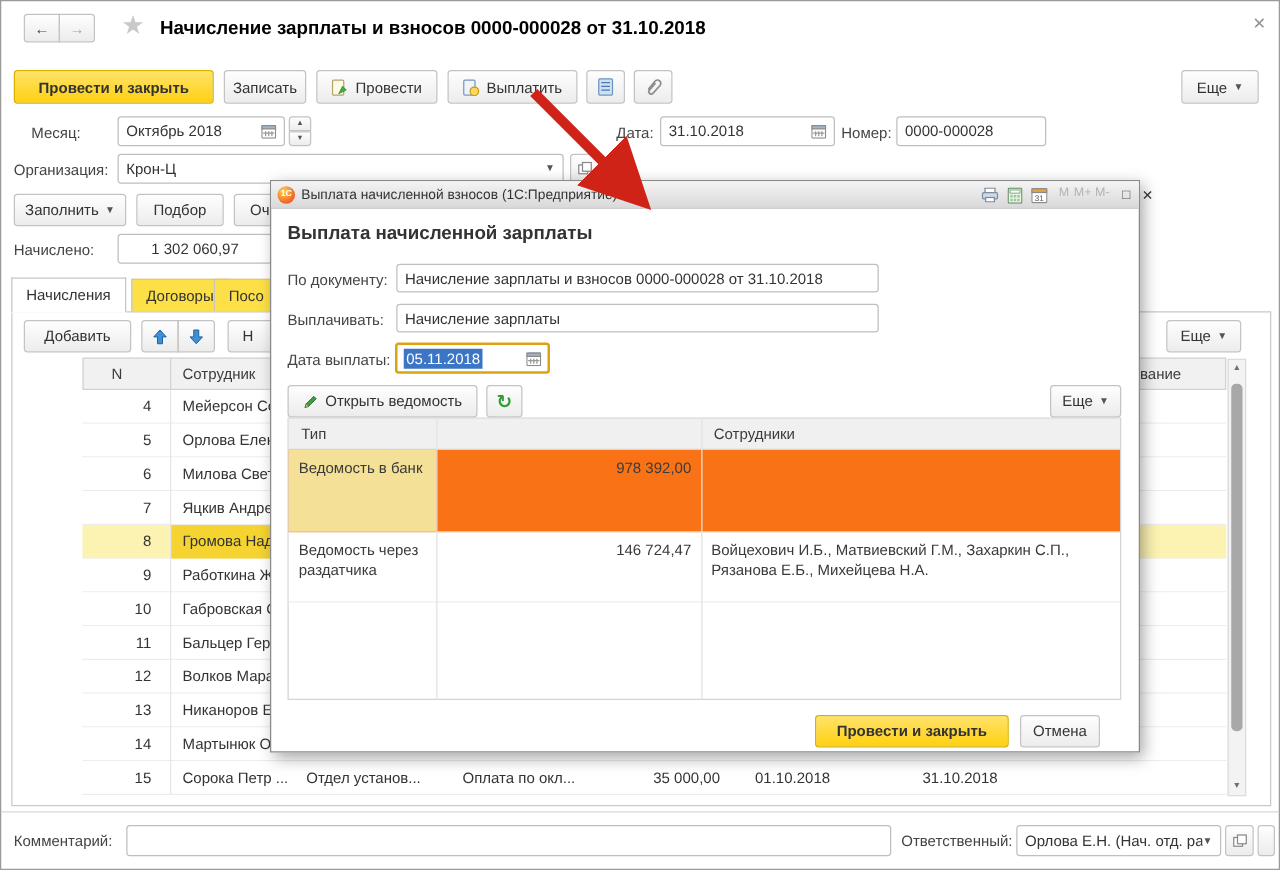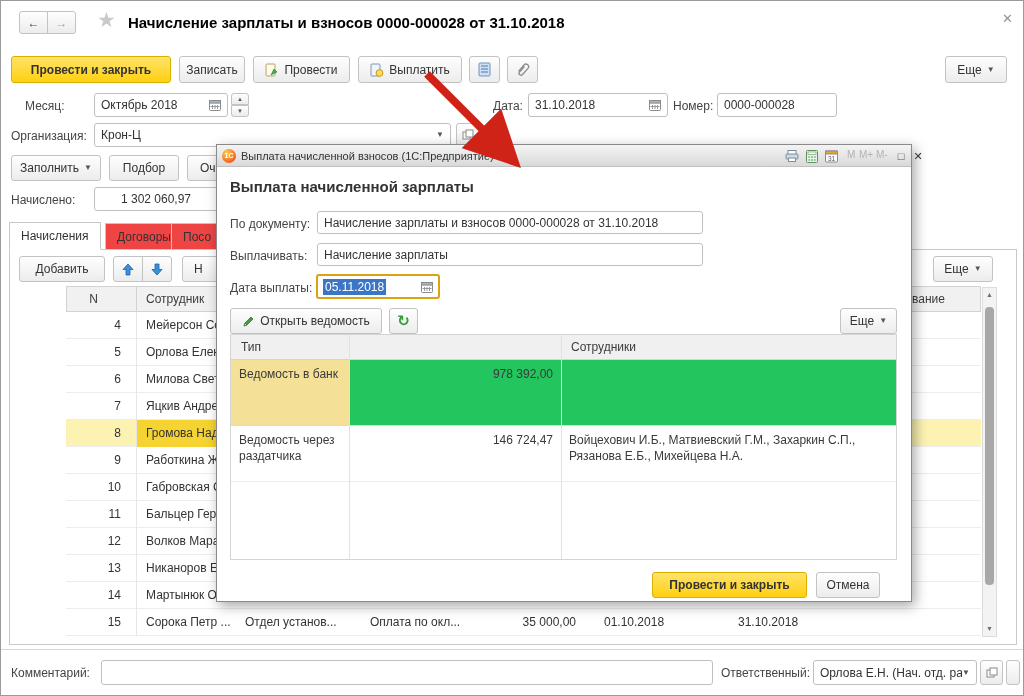--- a/index.html
+++ b/index.html
@@ -20,21 +20,21 @@
   .btn.yellow { background:linear-gradient(#ffe36a,#ffd010); border-color:#d9b200; font-weight:bold; }
   .btn.iconb { padding:0; }
   .caret { font-size:8px; color:#555; line-height:1; }
   .input {
     position:absolute; background:#fff; border:1px solid #bfbfbf; border-radius:3px;
     display:flex; align-items:center; padding:0 6px; font-size:12px; overflow:hidden; white-space:nowrap;
   }
   .calico { margin-left:auto; flex:0 0 auto; }
   .tab {
     position:absolute; height:27px; display:flex; align-items:center; padding:0 11px;
-    border:1px solid #c6c6c6; background:#ef4444; font-size:12px; color:#333; overflow:hidden; white-space:nowrap;
+    border:1px solid #c6c6c6; background:#fde047; font-size:12px; color:#333; overflow:hidden; white-space:nowrap;
   }
   .tab.active { background:#fff; border-bottom:1px solid #fff; z-index:3; height:28px; }
   .panel { position:absolute; border:1px solid #c9c9c9; background:#fff; }
   .gridhead { position:absolute; background:#f1f1f1; border:1px solid #d2d2d2; display:flex; align-items:center; color:#3c3c3c; }
   .trow { position:absolute; left:65px; width:915px; height:27px; border-bottom:1px solid #ededed; background:#fff; }
   .trow .n { position:absolute; left:0; top:0; width:55px; height:27px; line-height:26px; text-align:right; }
   .trow .emp { position:absolute; left:80px; top:0; width:170px; height:27px; line-height:26px; overflow:hidden; white-space:nowrap; }
   .trow.sel { background:#fcf2b2; }
   .trow.sel .emp { left:70px; width:150px; background:#f5d331; padding-left:10px; }
   .vline { position:absolute; width:1px; background:#e6e6e6; }
@@ -389,21 +389,21 @@
       <span>Еще</span>
       <span class="caret">▼</span>
     </div>
 
   <div class="dtable">
     <div class="dthead">
       <span style="left:10px;">Тип</span>
       <span style="left:128px;margin-top:40px;">Сумма</span>
       <span style="left:340px;">Сотрудники</span>
     </div>
-    <div class="dtrow" style="top:25px;height:66px;background:#22c55e;border-bottom:1px solid #e4dcb4;">
+    <div class="dtrow" style="top:25px;height:66px;background:#f97316;border-bottom:1px solid #e4dcb4;">
       <div class="c" style="left:0;width:118px;background:#f4e096;">Ведомость в банк</div>
       <div class="c" style="left:118px;width:212px;text-align:right;">978 392,00</div>
     </div>
     <div class="dtrow" style="top:91px;height:56px;background:#fff;border-bottom:1px solid #ededed;">
       <div class="c" style="left:0;width:118px;">Ведомость через раздатчика</div>
       <div class="c" style="left:118px;width:212px;text-align:right;">146 724,47</div>
       <div class="c" style="left:330px;width:335px;">Войцехович И.Б., Матвиевский Г.М., Захаркин С.П., Рязанова Е.Б., Михейцева Н.А.</div>
     </div>
     <div class="colline" style="left:118px;"></div>
     <div class="colline" style="left:330px;"></div>

